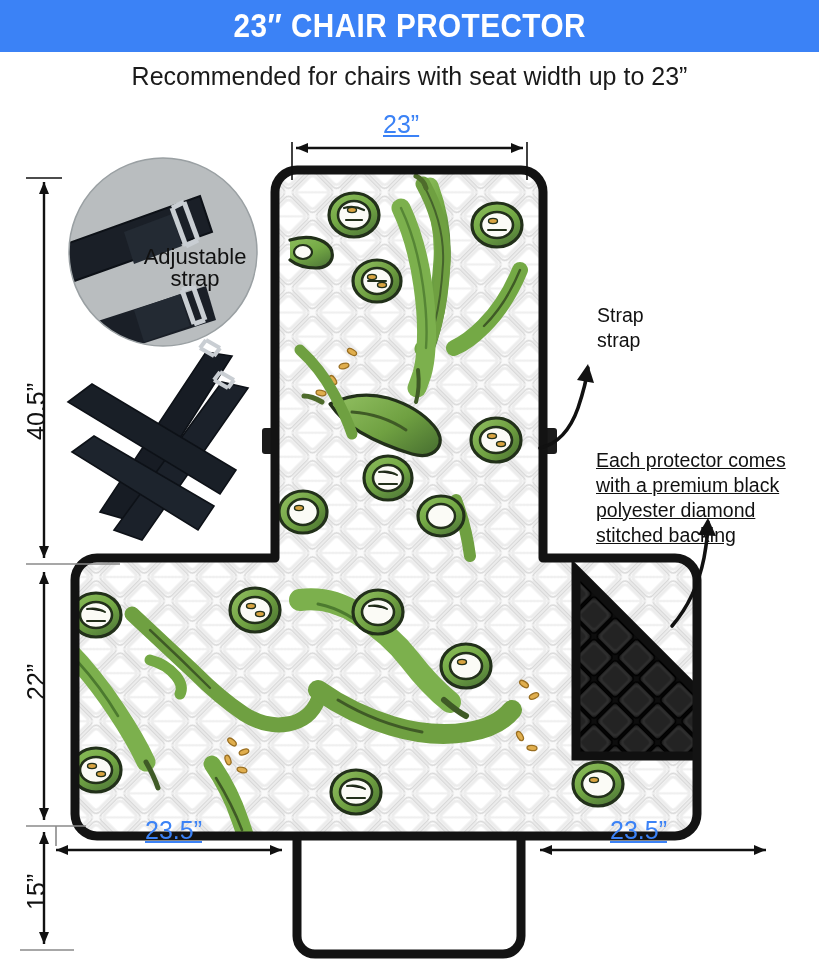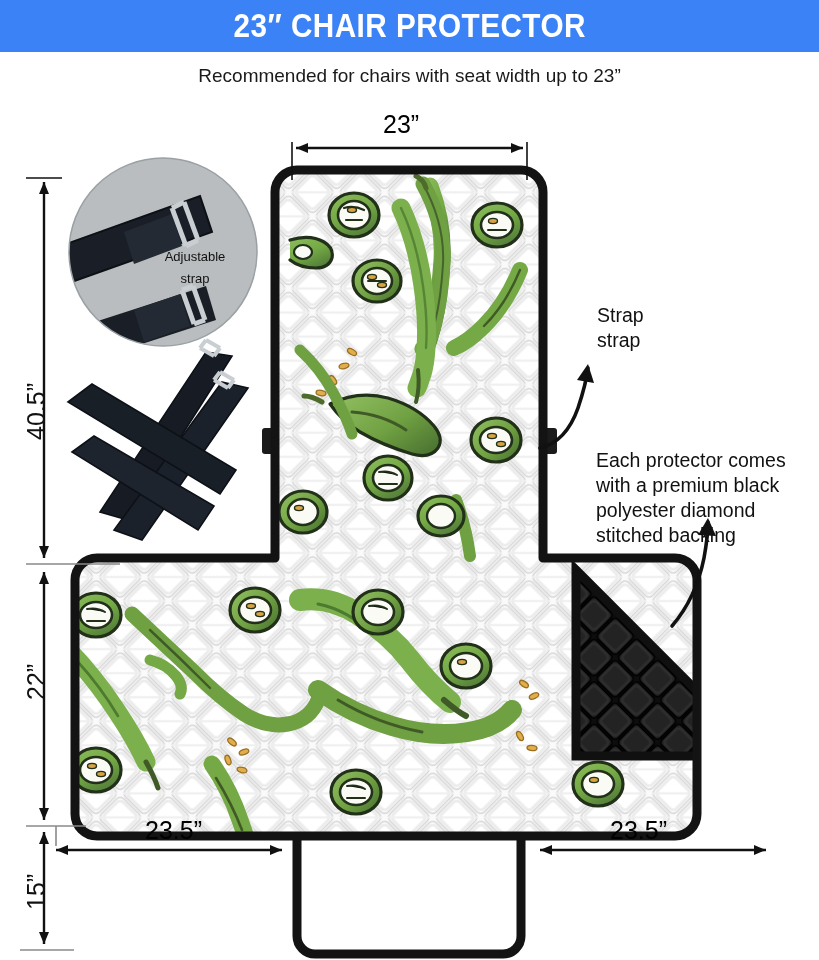--- a/index.html
+++ b/index.html
@@ -6,45 +6,45 @@
   body{width:819px;height:960px;position:relative;overflow:hidden;
        font-family:"Liberation Sans","DejaVu Sans",sans-serif;color:#111;}
 
   
   .titlebar{position:absolute;left:0;top:0;width:819px;height:52px;background:#3b82f6;
             display:flex;align-items:center;justify-content:center;}
   .titlebar .t{color:#fff;font-size:33px;font-weight:700;letter-spacing:.5px;
                transform:scaleX(.9);transform-origin:center;white-space:nowrap;}
   .subtitle{position:absolute;left:0;top:58px;width:819px;height:36px;
             display:flex;align-items:center;justify-content:center;
-            font-size:19px;color:#1a1a1a;white-space:nowrap;}
+            font-size:25px;color:#1a1a1a;white-space:nowrap;}
 
   
   .stage{position:absolute;left:0;top:0;width:819px;height:960px;}
   .stage svg{position:absolute;left:0;top:0;}
 
   
   .anno{position:absolute;font-size:19.5px;line-height:25px;color:#111;}
   .anno.strap-hook{left:597px;top:303px;}
-  .anno.backing{left:596px;top:448px;width:205px;}
+  .anno.backing{left:596px;top:448px;width:205px;text-decoration:underline;}
 
   
-  .dim{position:absolute;font-size:25px;color:#000000;white-space:nowrap;}
+  .dim{position:absolute;font-size:25px;color:#3b82f6;white-space:nowrap;text-decoration:underline;}
   .dim-23{left:383px;top:110px;}
   .dim-235l{left:145px;top:816px;}
   .dim-235r{left:610px;top:816px;}
   .dimv{position:absolute;font-size:25px;color:#111;white-space:nowrap;
         transform-origin:0 0;transform:rotate(-90deg);}
   .dim-405{left:22px;top:440px;}
   .dim-22{left:22px;top:700px;}
   .dim-15{left:22px;top:910px;}
 
   
   .strapcap{position:absolute;left:143px;top:246px;width:104px;text-align:center;
-            font-size:13px;line-height:22px;color:#111;}
+            font-size:22px;line-height:22px;color:#111;}
 </style>
 </head>
 <body>
 
 <div class="titlebar">
   <div class="t">23″ CHAIR PROTECTOR</div>
 </div>
 <div class="subtitle">Recommended for chairs with seat width up to 23”</div>
 
 <div class="stage">

